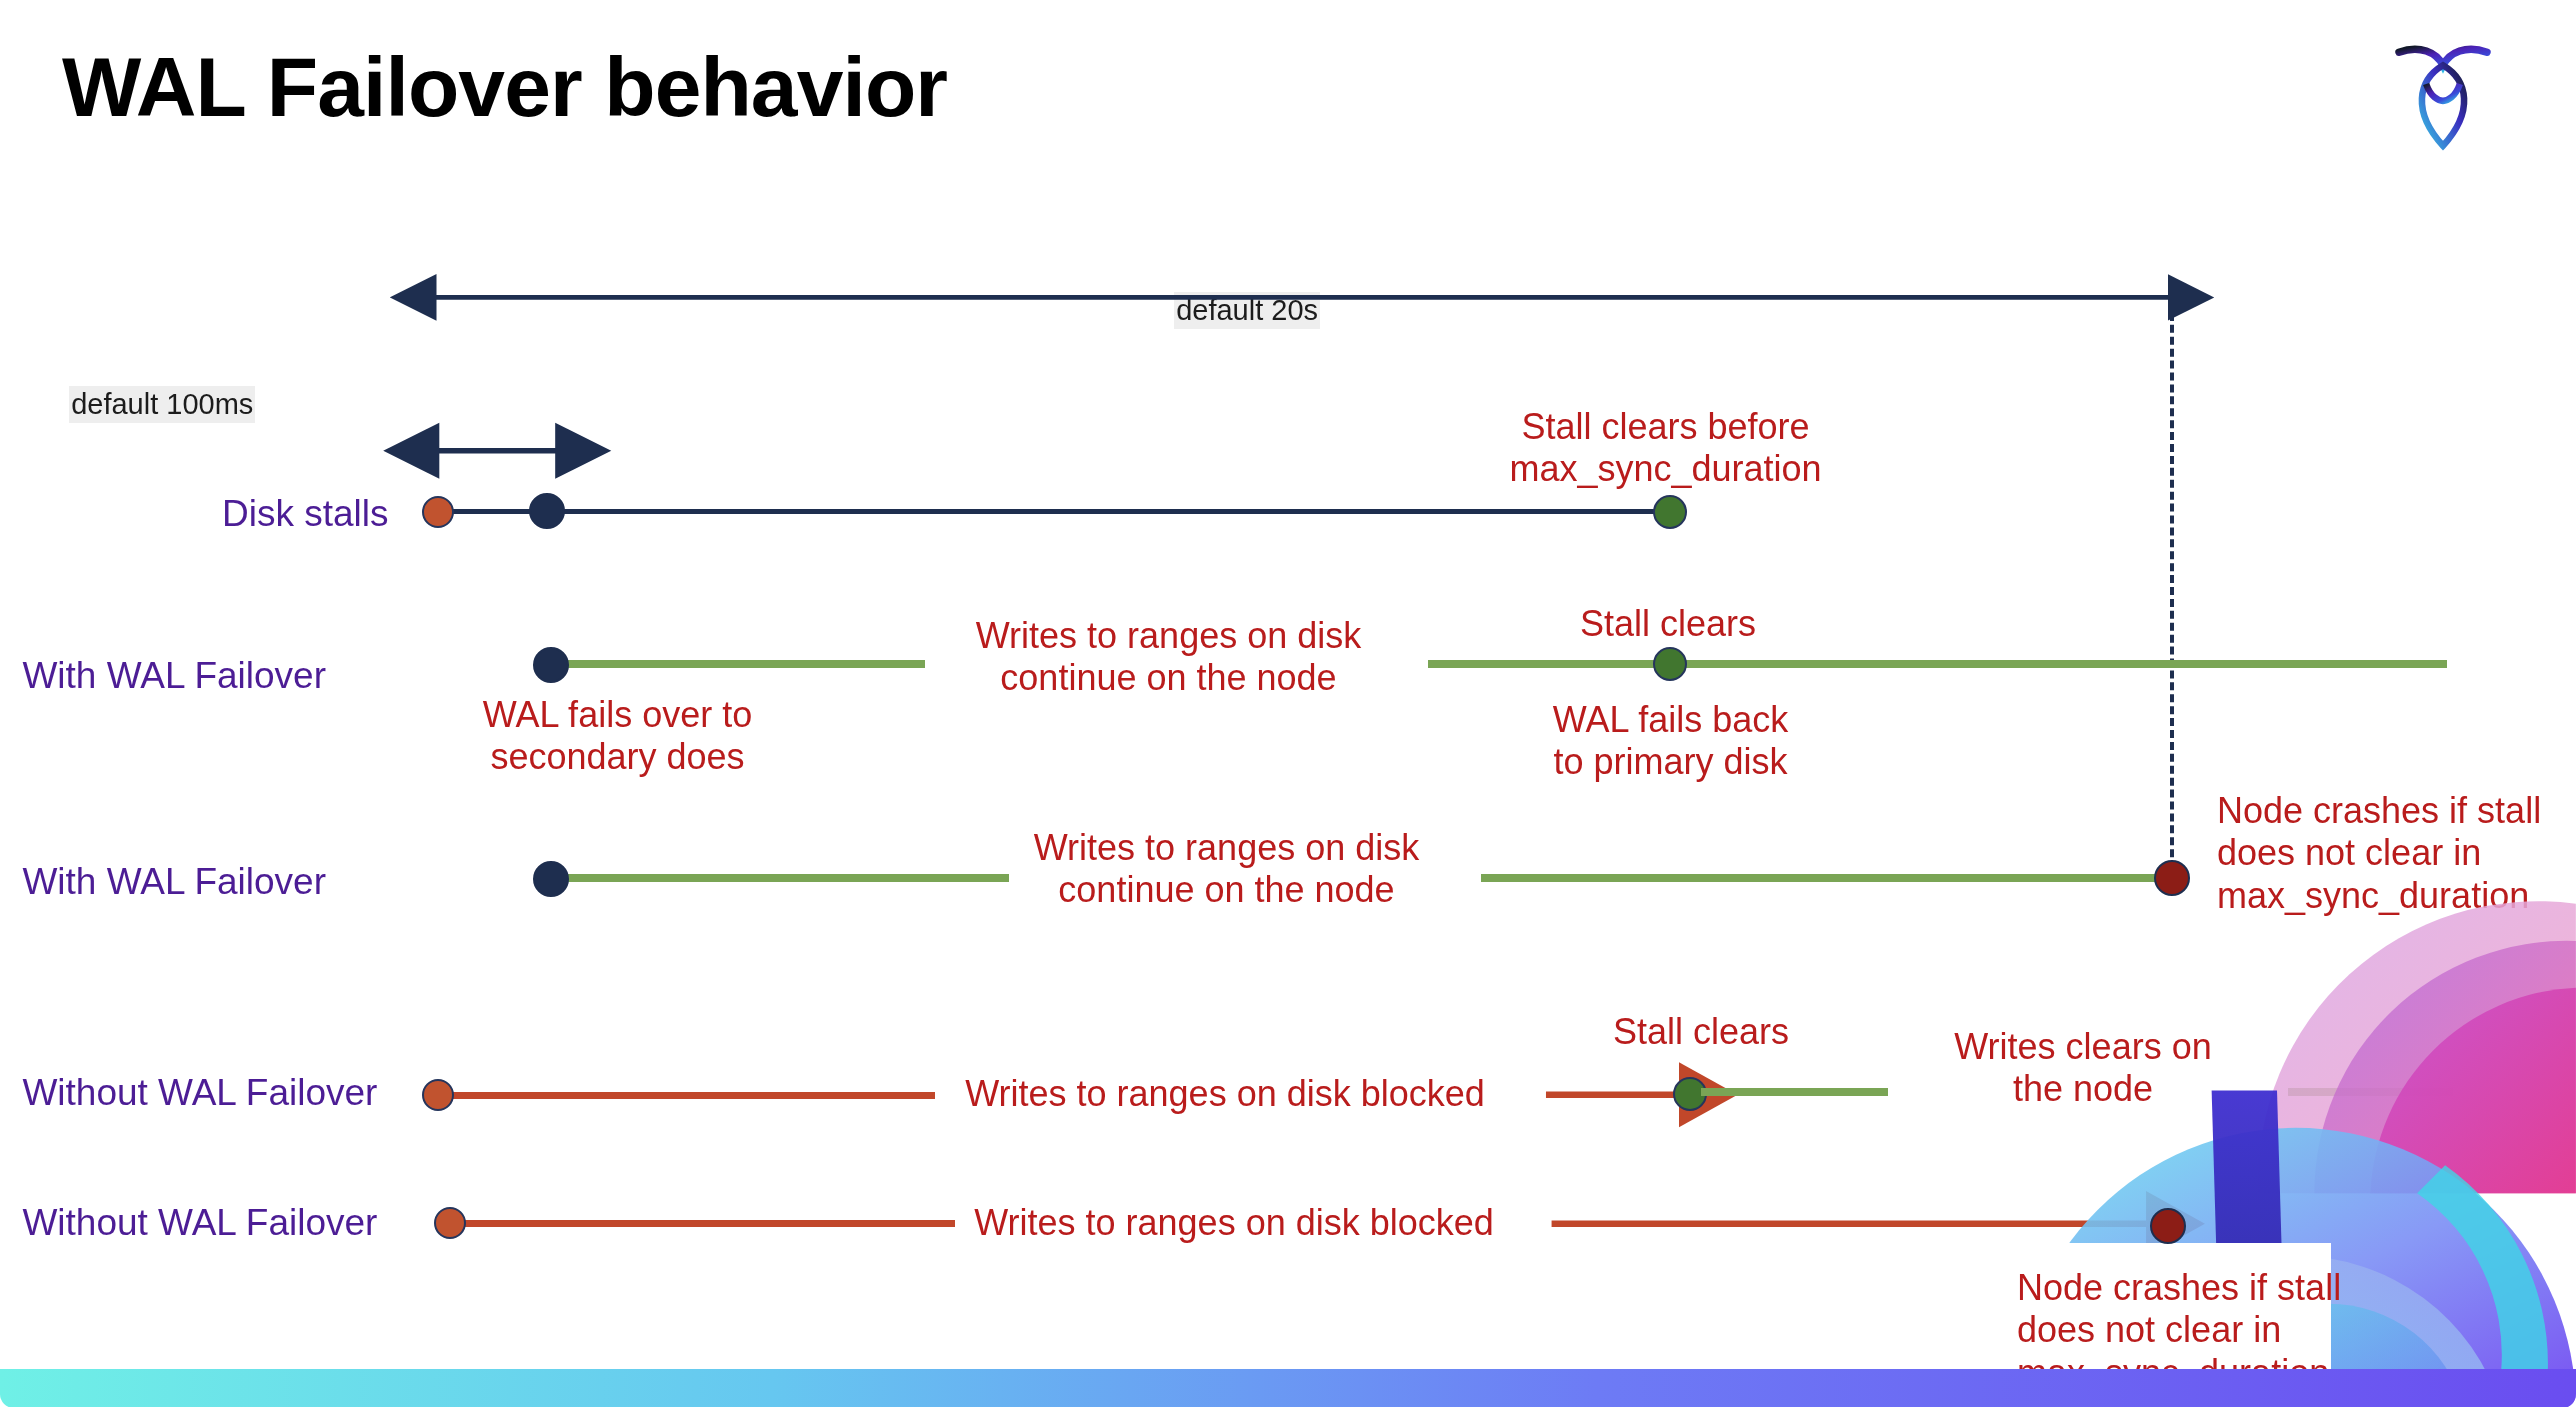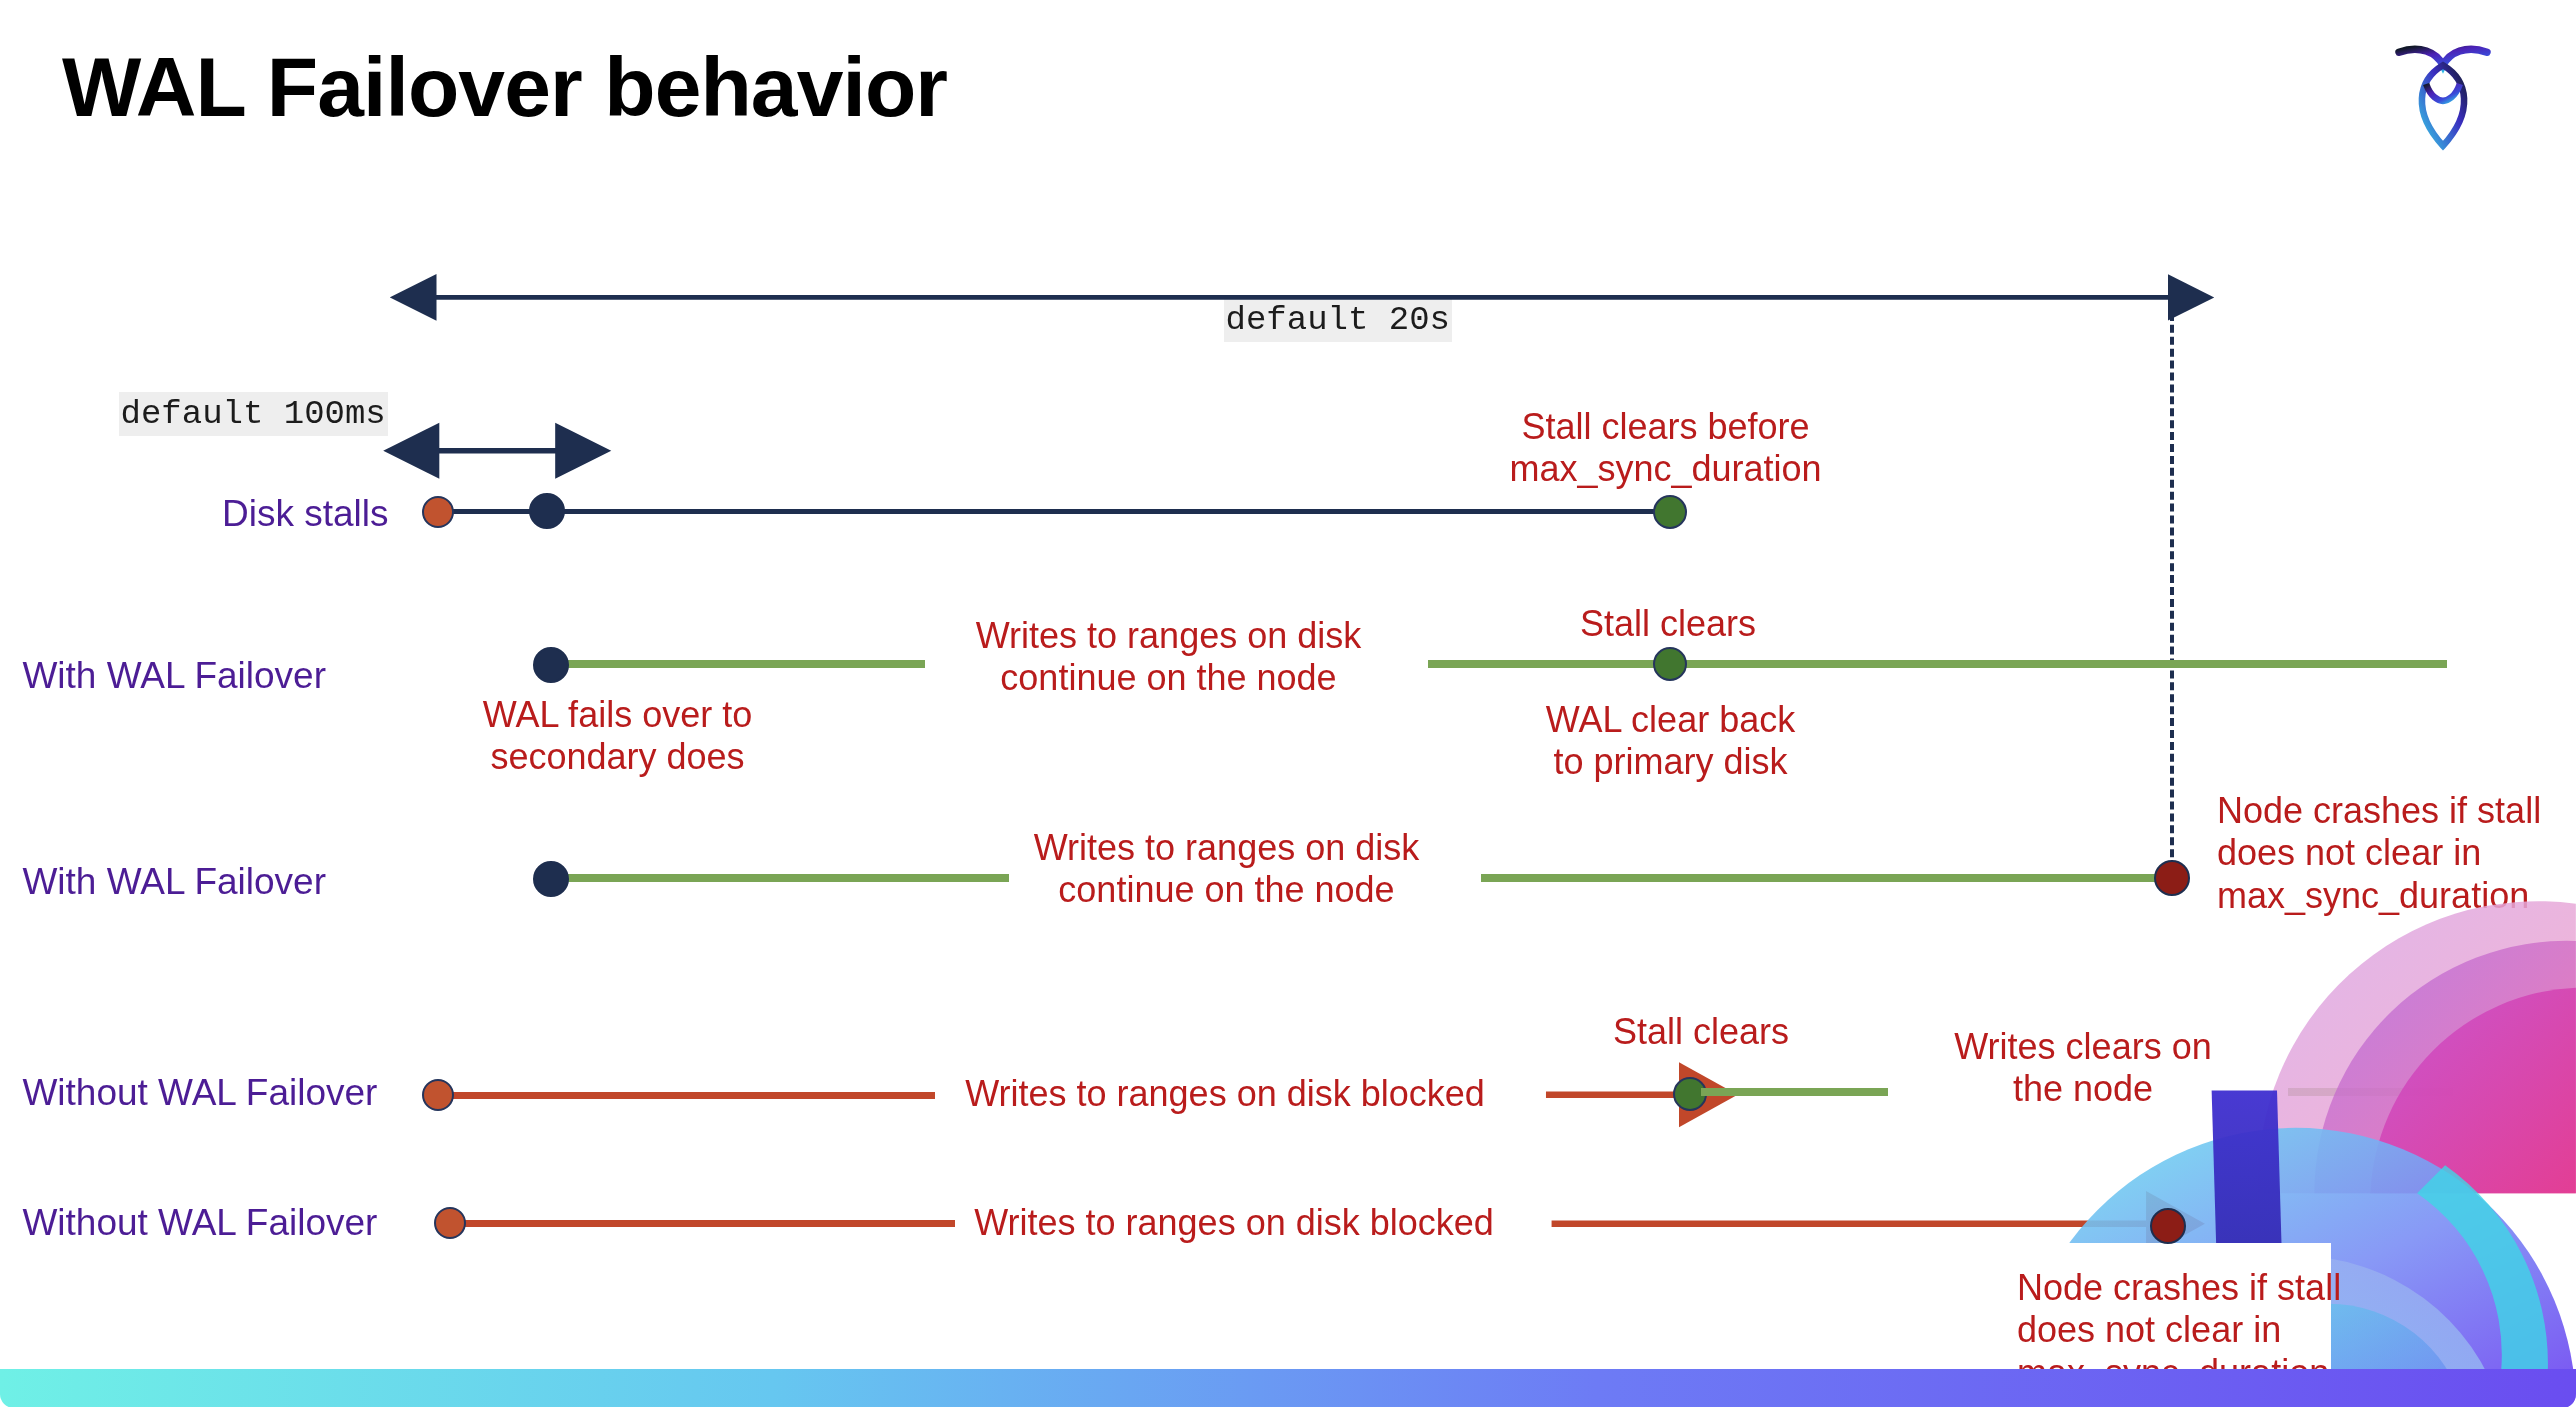--- a/index.html
+++ b/index.html
@@ -18,22 +18,22 @@
     font-size:84px;font-weight:bold;color:#000;
     letter-spacing:-0.9px;line-height:1;
   }
 
   
   .logo{position:absolute;left:2382px;top:26px;width:122px;height:131px;}
 
   
   .code{
     position:absolute;
-    font-family:Liberation Mono, monospace;
-    font-size:34px;color:#1c1c1c;line-height:1.30;
+    font-family:Liberation Sans, sans-serif;
+    font-size:29px;color:#1c1c1c;line-height:1.30;
     white-space:pre;
   }
   .code span{background:#eeeeee;display:inline-block;padding:0 1.9px;}
 
   
   .rowlabel{
     position:absolute;font-size:37px;color:#4c1d95;
     white-space:nowrap;line-height:1.1;
   }
 
@@ -161,21 +161,21 @@
   <div class="dot green" style="left:1653px;top:647px;width:34px;height:34px;"></div>
 
   <div class="note" style="left:421px;top:694px;width:393px;">WAL fails over to
 secondary does</div>
 
   <div class="note" style="left:935px;top:615px;width:467px;">Writes to ranges on disk
 continue on the node</div>
 
   <div class="note" style="left:1514px;top:603px;width:308px;">Stall clears</div>
 
-  <div class="note" style="left:1507px;top:699px;width:327px;">WAL clear  back
+  <div class="note" style="left:1507px;top:699px;width:327px;">WAL fails  back
 to primary disk</div>
 
   <div class="rowlabel" style="left:22.4px;top:862px;">With WAL Failover</div>
 
   <div class="hline greenline" style="left:542px;top:874px;width:467px;"></div>
   <div class="hline greenline" style="left:1481px;top:874px;width:692px;"></div>
 
   <div class="dot navy" style="left:533px;top:861px;width:36px;height:36px;"></div>
 
   <div class="dot darkred" style="left:2154px;top:860px;width:36px;height:36px;"></div>

